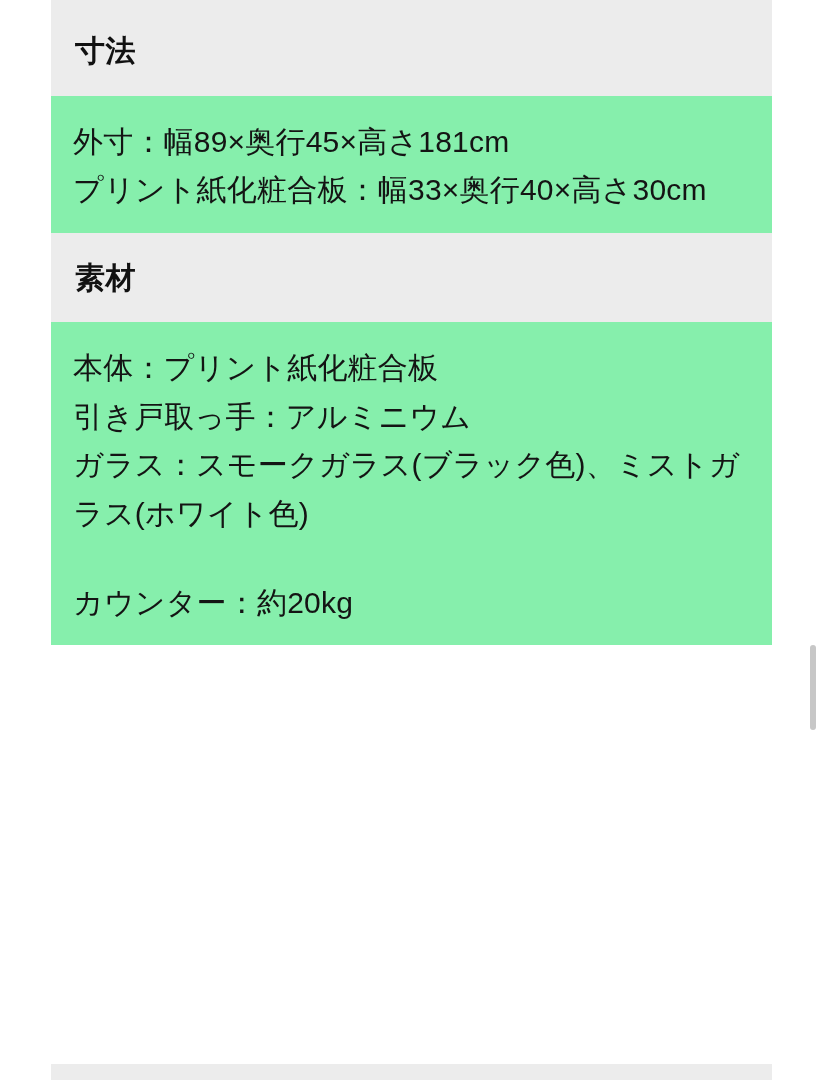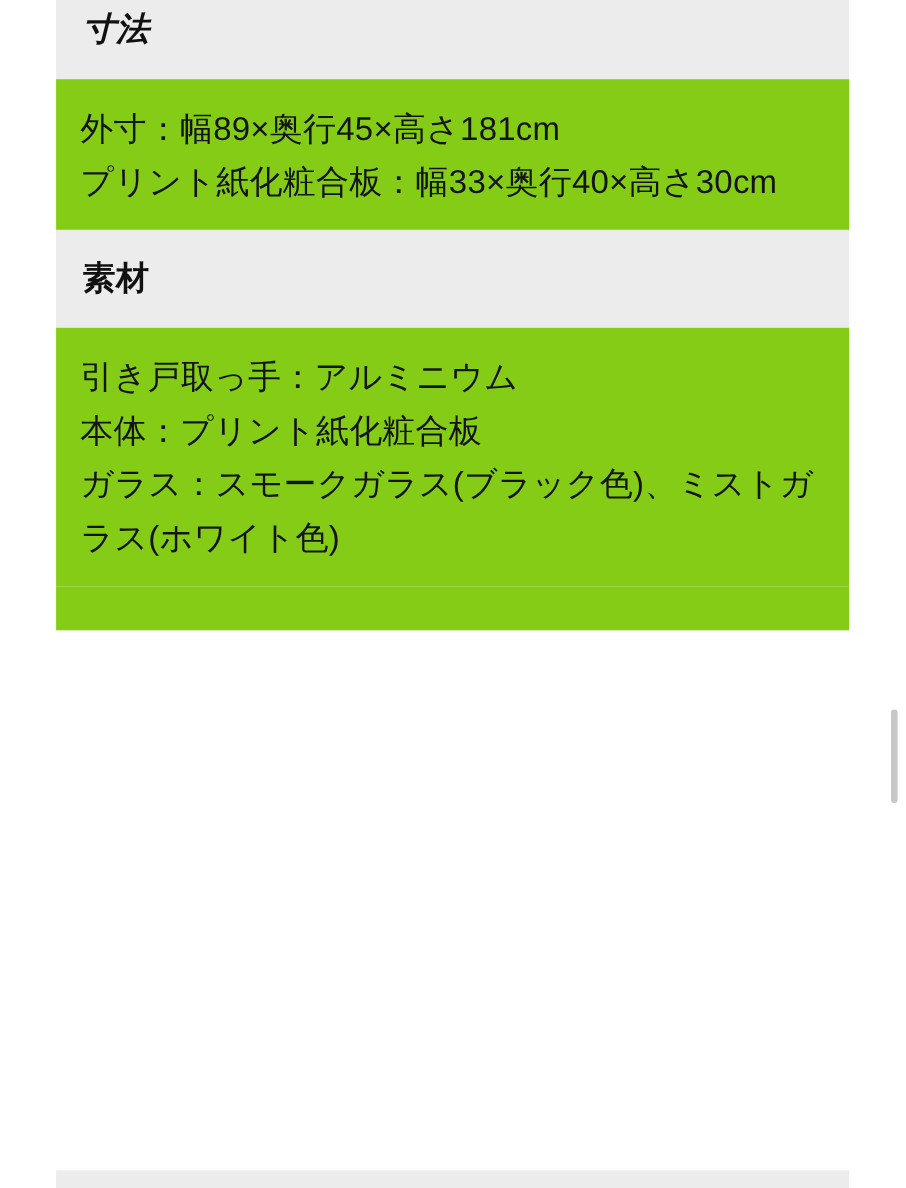--- a/index.html
+++ b/index.html
@@ -36,36 +36,35 @@
     box-sizing: border-box;
   }
   .spec-head-text {
     font-size: 30px;
     font-weight: bold;
     line-height: 1.25;
     letter-spacing: 0.5px;
     color: #111111;
   }
   .spec-body {
-    background: #84cc16;
+    background: #86efac;
     padding: 22px 22px 18px 22px;
     box-sizing: border-box;
   }
   .spec-line {
     font-size: 30px;
     line-height: 1.62;
     color: #141414;
     letter-spacing: 0.2px;
     word-break: break-all;
   }
   
   .spec-section.first .spec-head {
-    padding-top: 8px;
+    padding-top: 32px;
     padding-bottom: 26px;
-    font-style: italic;
   }
   .scrollbar-track {
     position: absolute;
     right: 4px;
     top: 0;
     width: 6px;
     height: 1080px;
     background: transparent;
   }
   .scrollbar-thumb {
@@ -120,28 +119,29 @@
         <div class="spec-line">外寸：幅89×奥行45×高さ181cm</div>
         <div class="spec-line">プリント紙化粧合板：幅33×奥行40×高さ30cm</div>
       </div>
     </div>
 
     <div class="spec-section">
       <div class="spec-head">
         <div class="spec-head-text">素材</div>
       </div>
       <div class="spec-body">
+        <div class="spec-line">本体：プリント紙化粧合板</div>
         <div class="spec-line">引き戸取っ手：アルミニウム</div>
-        <div class="spec-line">本体：プリント紙化粧合板</div>
         <div class="spec-line">ガラス：スモークガラス(ブラック色)、ミストガラス(ホワイト色)</div>
       </div>
     </div>
 
     <div class="spec-section">
       <div class="spec-body">
+        <div class="spec-line">カウンター：約20kg</div>
       </div>
     </div>
 
   </div>
 
   <div class="bottom-strip"></div>
 
   <div class="scrollbar-track">
     <div class="scrollbar-thumb"></div>
   </div>

